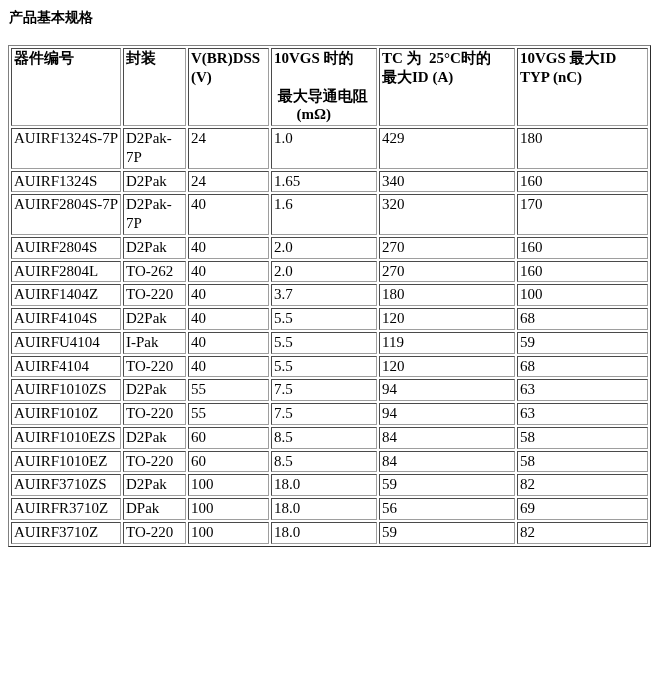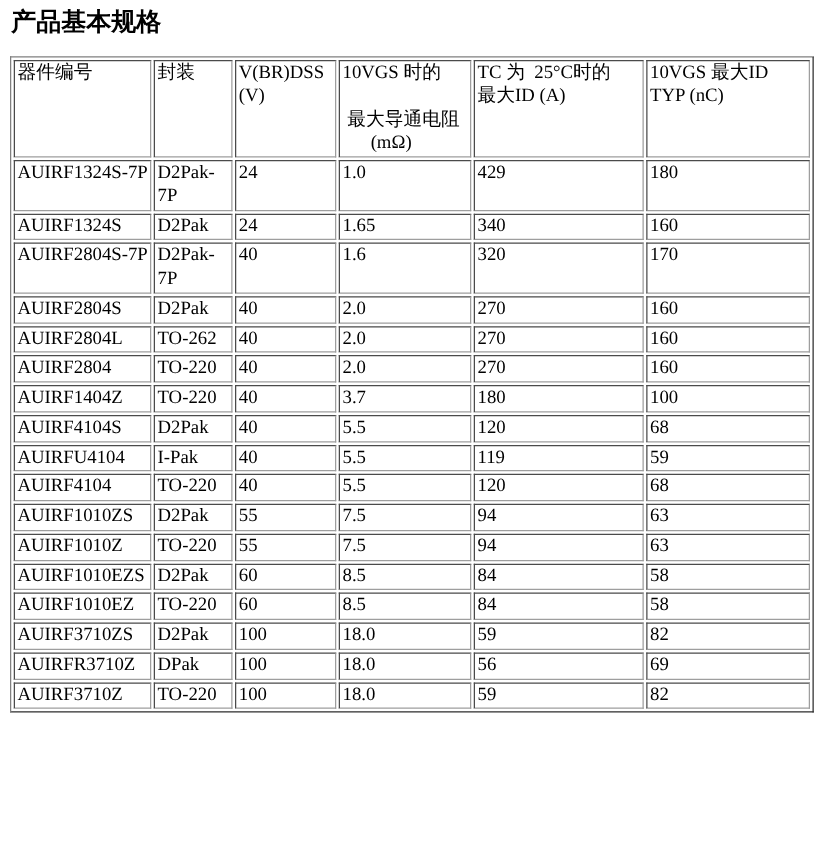--- a/index.html
+++ b/index.html
@@ -9,23 +9,23 @@
   }
   body {
     width: 667px;
     height: 681px;
     padding: 8px;
     box-sizing: border-box;
     font-family: "Liberation Serif", "DejaVu Serif", serif;
     color: #000000;
   }
   .page-title {
-    font-family: Liberation Sans, sans-serif;
+    font-family: Liberation Mono, monospace;
     font-weight: bold;
-    font-size: 20px;
+    font-size: 14px;
     line-height: 18px;
     margin: 1px 0 18px 1px;
   }
   table.spec-table {
     border-collapse: separate;
     border-spacing: 2px;
     border: 1px outset #808080;
     table-layout: fixed;
     width: 641px;
     background: #ffffff;
@@ -36,21 +36,21 @@
     border: 1px inset #9e9e9e;
     padding: 0 1px 1px 2px;
     vertical-align: top;
     text-align: left;
     font-size: 15px;
     line-height: 1.25;
     overflow: hidden;
     background: #ffffff;
   }
   .spec-table th {
-    font-weight: normal;
+    font-weight: bold;
     white-space: pre-wrap;
     height: 68px;
   }
   .spec-table td {
     white-space: normal;
     word-wrap: break-word;
     height: 19px;
   }
   col.c0 { width: 110px; }
   col.c1 { width: 63px; }
@@ -126,28 +126,20 @@
         </tr>
         <tr>
           <td>AUIRF2804L</td>
           <td>TO-262</td>
           <td>40</td>
           <td>2.0</td>
           <td>270</td>
           <td>160</td>
         </tr>
         <tr>
-          <td>AUIRF2804</td>
-          <td>TO-220</td>
-          <td>40</td>
-          <td>2.0</td>
-          <td>270</td>
-          <td>160</td>
-        </tr>
-        <tr>
           <td>AUIRF1404Z</td>
           <td>TO-220</td>
           <td>40</td>
           <td>3.7</td>
           <td>180</td>
           <td>100</td>
         </tr>
         <tr>
           <td>AUIRF4104S</td>
           <td>D2Pak</td>

